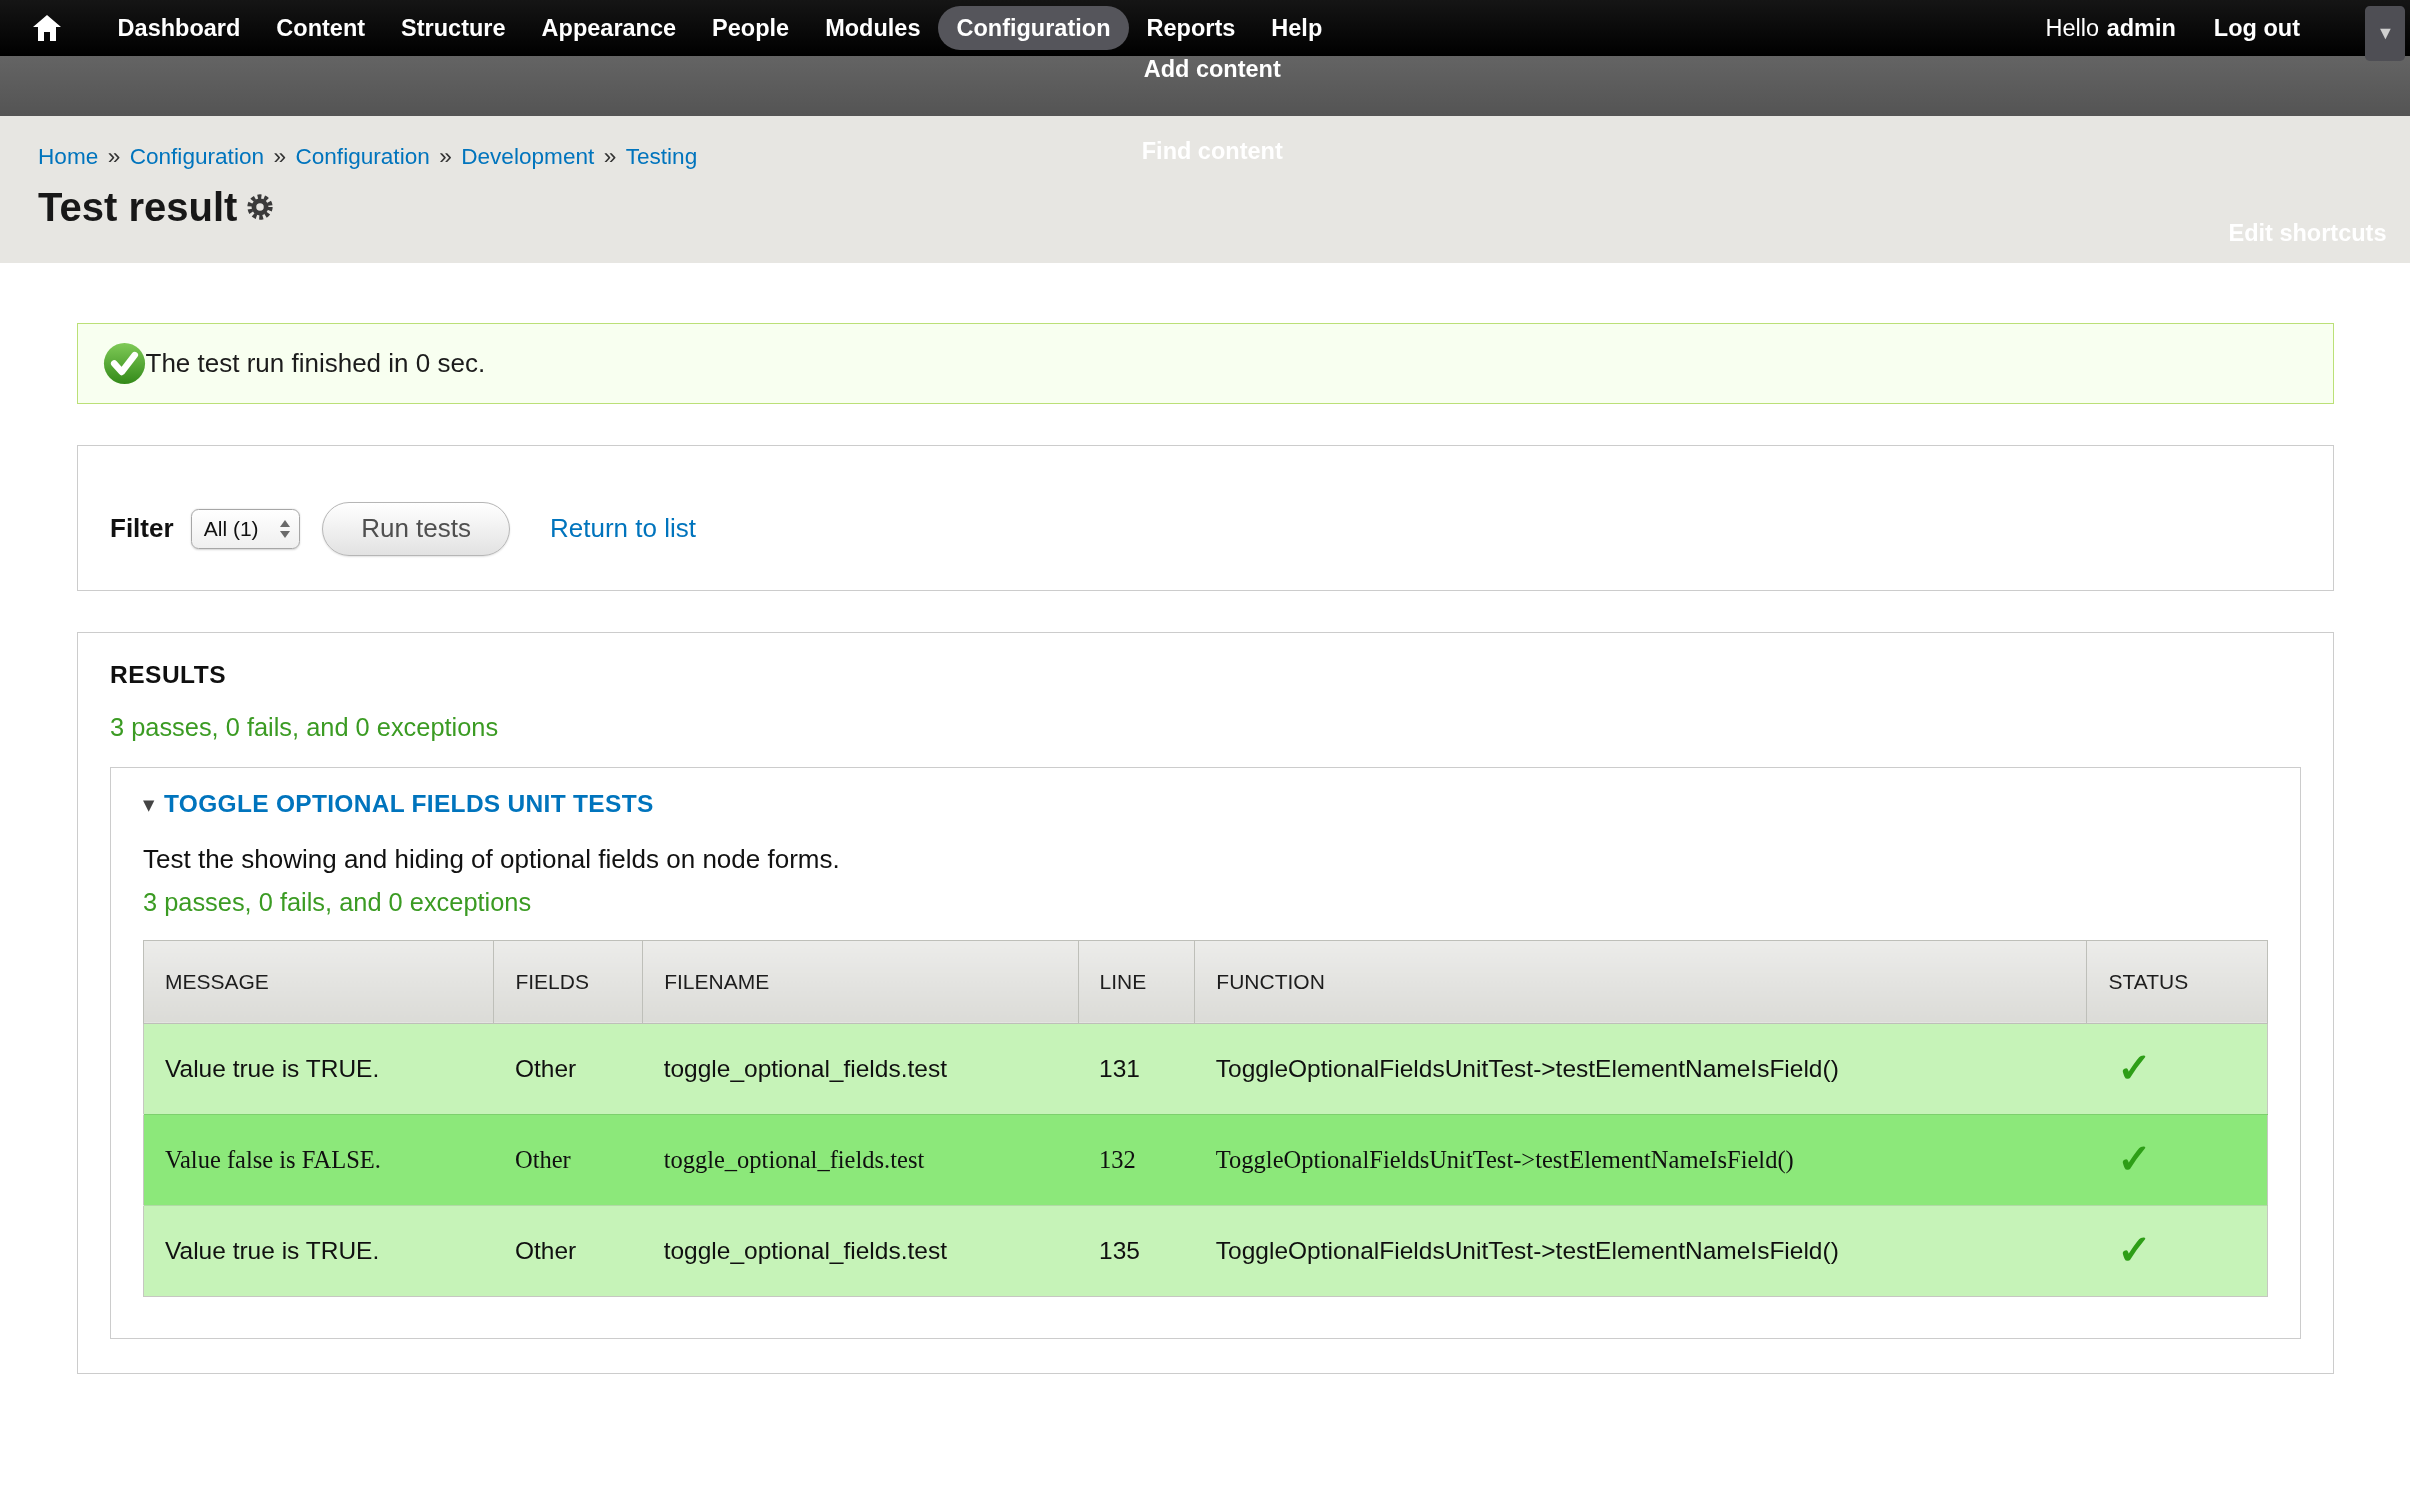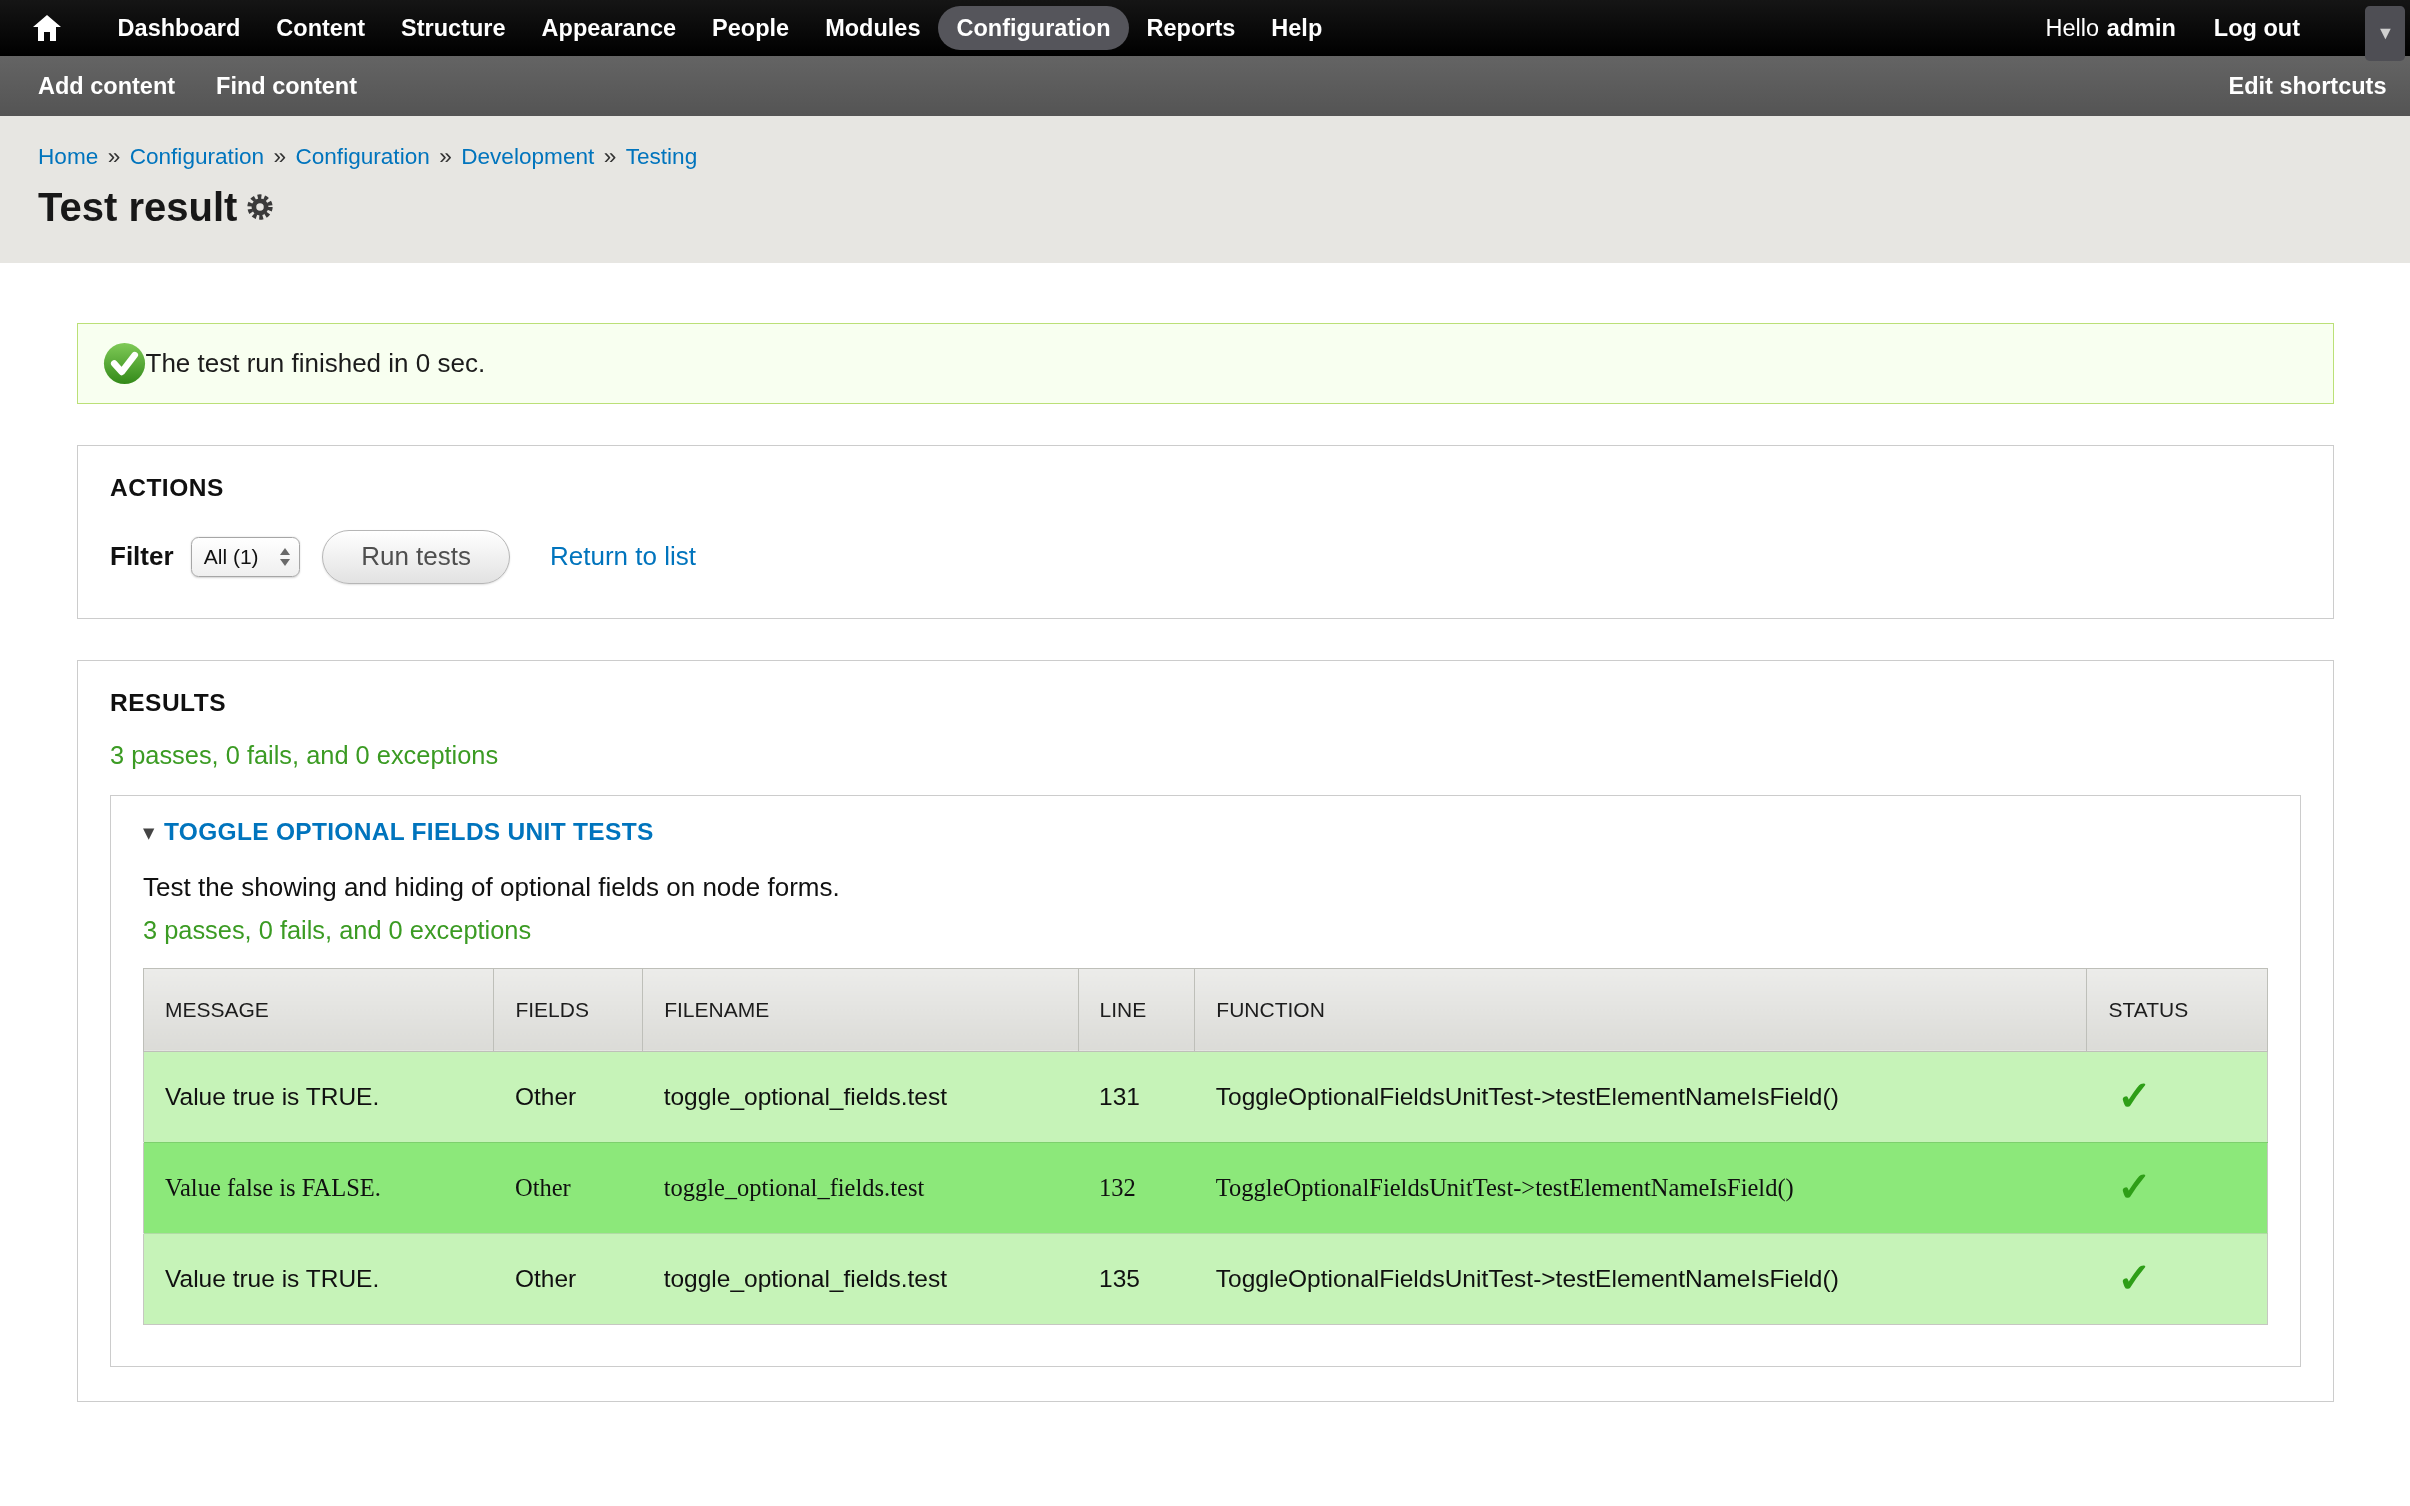--- a/index.html
+++ b/index.html
@@ -29,21 +29,21 @@
   .logout { color:#fff; font-weight:bold; }
   .toolbar-toggle {
     position:absolute; top:5.6px; right:5.6px; width:40px; height:55px; z-index:9;
     background:#4e4e54; border-radius:4.7px; display:flex; align-items:center; justify-content:center;
     color:#cfcfcf; font-size:18px;
   }
 
   
   .shortcut-bar {
     height:60px; background:linear-gradient(#646464,#545454);
-    display:flex; align-items:center; padding:0 24.5px 0 38px; gap:41px;
+    display:flex; align-items:center; padding:0 24.5px 0 38px; gap:55px;flex-direction:column;
   }
   .shortcut-bar a { color:#fff; font-weight:bold; font-size:23.5px; white-space:nowrap; }
   .edit-shortcuts { margin-left:auto; }
 
   
   .header-region { background:#e7e6e2; padding:28px 38px 34px; }
   .breadcrumb { font-size:22.6px; color:#333; }
   .breadcrumb a { color:#0074bd; }
   .breadcrumb .sep { margin:0 9.4px; color:#333; }
   .page-title-row { margin:15px 0 0; display:flex; align-items:center; gap:8px; }
@@ -164,21 +164,20 @@
           <stop offset="1" stop-color="#338a19"></stop>
         </linearGradient>
       </defs>
       <circle cx="23" cy="23" r="22" fill="url(#okgrad)"></circle>
       <path d="M12 23 L20 32 L34 14" stroke="#ffffff" stroke-width="7" fill="none" stroke-linecap="round" stroke-linejoin="round"></path>
     </svg>
     <span class="status-text">The test run finished in 0 sec.</span>
   </div>
 
   <section class="panel">
-    <div class="panel-legend">ACTIONS</div>
     <div class="filter-row">
       <span class="filter-label">Filter</span>
       <span class="select">
         <span class="select-value">All (1)</span>
         <span class="select-arrows">
             <i class="up"></i>
             <i class="down"></i>
           </span>
       </span>
       <button class="run-btn">Run tests</button>

